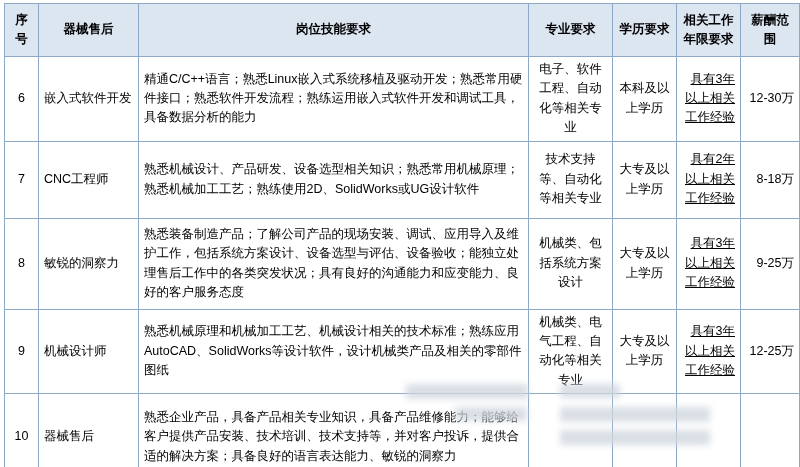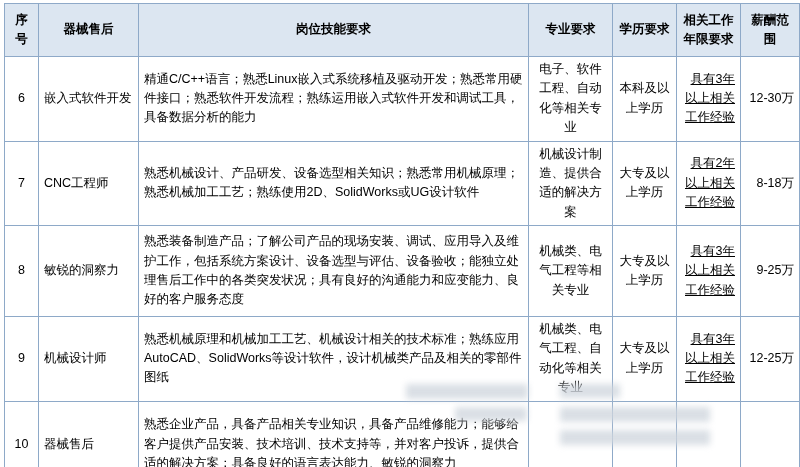--- a/index.html
+++ b/index.html
@@ -141,30 +141,30 @@
         <td class="skill">精通C/C++语言；熟悉Linux嵌入式系统移植及驱动开发；熟悉常用硬件接口；熟悉软件开发流程；熟练运用嵌入式软件开发和调试工具，具备数据分析的能力</td>
         <td class="major">电子、软件工程、自动化等相关专业</td>
         <td class="edu">本科及以上学历</td>
         <td class="exp">具有3年以上相关工作经验</td>
         <td class="salary">12-30万</td>
       </tr>
       <tr class="r7">
         <td class="idx">7</td>
         <td class="name">CNC工程师</td>
         <td class="skill">熟悉机械设计、产品研发、设备选型相关知识；熟悉常用机械原理；熟悉机械加工工艺；熟练使用2D、SolidWorks或UG设计软件</td>
-        <td class="major">机械设计制造、提供合适的解决方案</td>
+        <td class="major">技术支持等、自动化等相关专业</td>
         <td class="edu">大专及以上学历</td>
         <td class="exp">具有2年以上相关工作经验</td>
         <td class="salary">8-18万</td>
       </tr>
       <tr class="r8">
         <td class="idx">8</td>
         <td class="name">敏锐的洞察力</td>
         <td class="skill">熟悉装备制造产品；了解公司产品的现场安装、调试、应用导入及维护工作，包括系统方案设计、设备选型与评估、设备验收；能独立处理售后工作中的各类突发状况；具有良好的沟通能力和应变能力、良好的客户服务态度</td>
-        <td class="major">机械类、电气工程等相关专业</td>
+        <td class="major">机械类、包括系统方案设计</td>
         <td class="edu">大专及以上学历</td>
         <td class="exp">具有3年以上相关工作经验</td>
         <td class="salary">9-25万</td>
       </tr>
       <tr class="r9">
         <td class="idx">9</td>
         <td class="name">机械设计师</td>
         <td class="skill">熟悉机械原理和机械加工工艺、机械设计相关的技术标准；熟练应用AutoCAD、SolidWorks等设计软件，设计机械类产品及相关的零部件图纸</td>
         <td class="major">机械类、电气工程、自动化等相关专业</td>
         <td class="edu">大专及以上学历</td>

